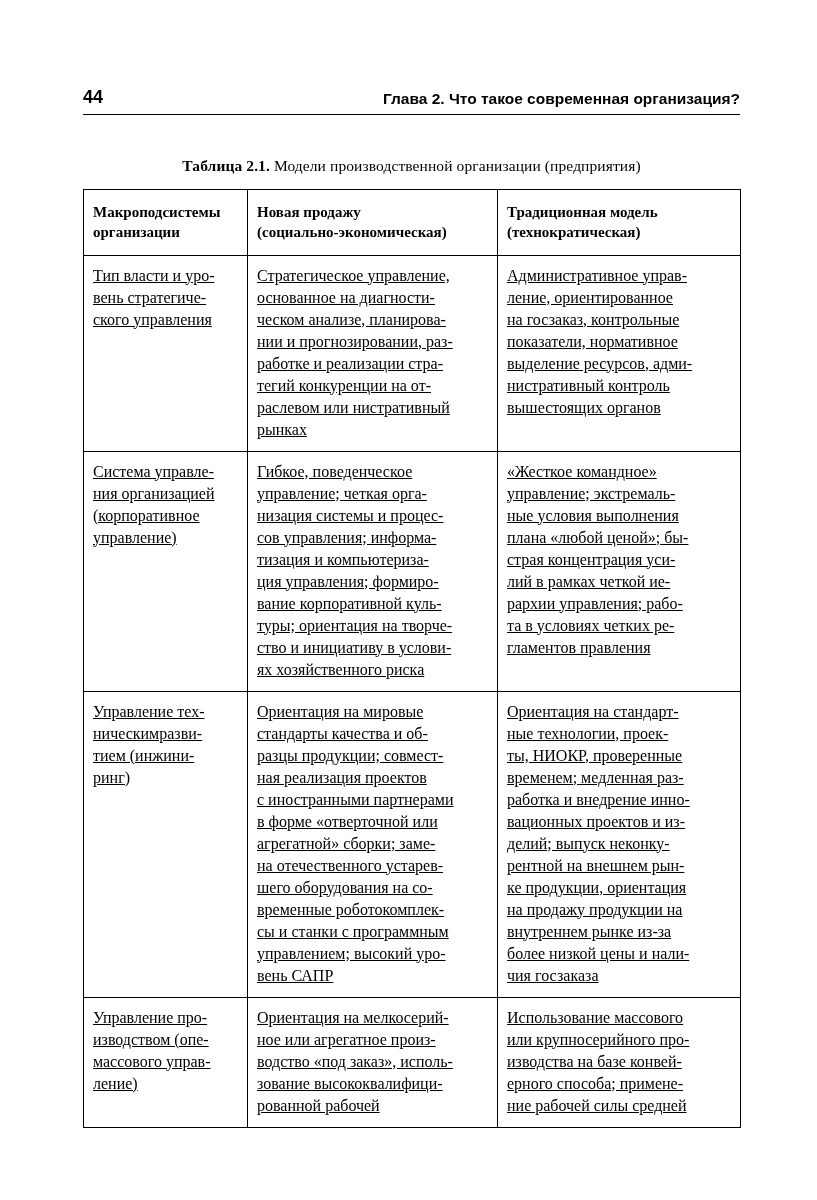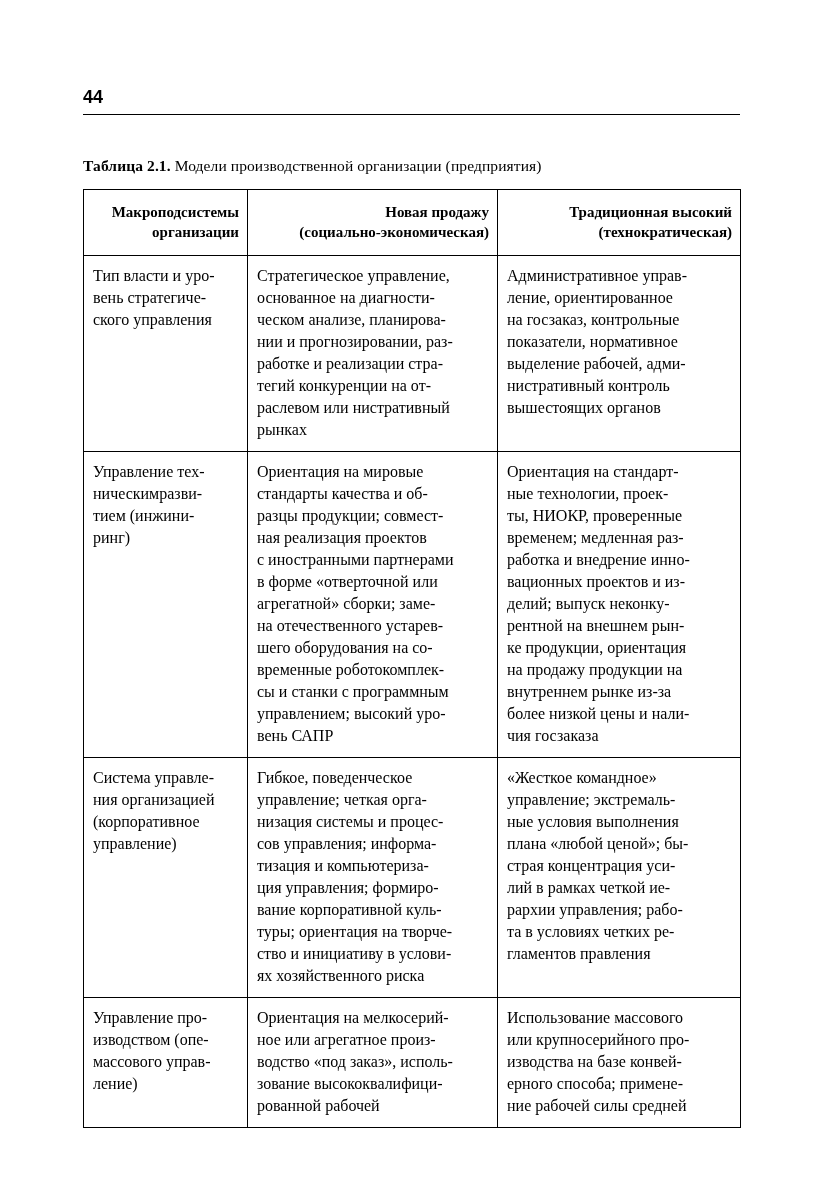--- a/index.html
+++ b/index.html
@@ -41,21 +41,21 @@
   }
   .head-rule {
     border: 0;
     border-top: 1.5px solid #000000;
     margin: 8px 0 0 0;
   }
   
   .caption {
     margin-top: 42px;
     font-size: 15.5px;
-    text-align: left;
+    text-align: center;
     letter-spacing: 0.1px;
   }
   .caption b { font-weight: bold; }
   
   table.models {
     margin-top: 14px;
     border-collapse: collapse;
     table-layout: fixed;
     width: 657px;
   }
@@ -64,82 +64,109 @@
   table.models col.c3 { width: 243px; }
   table.models th,
   table.models td {
     border: 1.4px solid #000000;
     vertical-align: top;
     padding: 9px 8px 10px 9px;
   }
   table.models th {
     font-size: 15px;
     font-weight: bold;
-    text-align: right;
+    text-align: left;
     line-height: 1.35;
     padding-top: 12px;
     padding-bottom: 12px;
     white-space: pre-line;
   }
   table.models td {
     font-size: 16px;
     line-height: 22px;
     white-space: pre-line;
+    text-decoration: underline;
   }
 </style>
 </head>
 <body>
 
 <div class="page">
 
   <div class="running-head">
     <span class="page-number">44</span>
+    <span class="chapter-title">Глава 2. Что такое современная организация?</span>
   </div>
   <hr class="head-rule">
 
   <div class="caption">
     <b>Таблица 2.1.</b><span> Модели производственной организации (предприятия)</span>
   </div>
 
   <table class="models">
     <colgroup>
       <col class="c1">
         <col class="c2">
         <col class="c3">
     </colgroup>
     <thead>
       <tr>
         <th>Макроподсистемы
 организации</th>
         <th>Новая продажу
 (социально-экономическая)</th>
-        <th>Традиционная высокий
+        <th>Традиционная модель
 (технократическая)</th>
       </tr>
     </thead>
     <tbody>
       <tr>
         <td>Тип власти и уро-
 вень стратегиче-
 ского управления</td>
         <td>Стратегическое управление,
 основанное на диагности-
 ческом анализе, планирова-
 нии и прогнозировании, раз-
 работке и реализации стра-
 тегий конкуренции на от-
 раслевом или нистративный
 рынках</td>
         <td>Административное управ-
 ление, ориентированное
 на госзаказ, контрольные
 показатели, нормативное
-выделение рабочей, адми-
+выделение ресурсов, адми-
 нистративный контроль
 вышестоящих органов</td>
+      </tr>
+      <tr>
+        <td>Система управле-
+ния организацией
+(корпоративное
+управление)</td>
+        <td>Гибкое, поведенческое
+управление; четкая орга-
+низация системы и процес-
+сов управления; информа-
+тизация и компьютериза-
+ция управления; формиро-
+вание корпоративной куль-
+туры; ориентация на творче-
+ство и инициативу в услови-
+ях хозяйственного риска</td>
+        <td>«Жесткое командное»
+управление; экстремаль-
+ные условия выполнения
+плана «любой ценой»; бы-
+страя концентрация уси-
+лий в рамках четкой ие-
+рархии управления; рабо-
+та в условиях четких ре-
+гламентов правления</td>
       </tr>
       <tr>
         <td>Управление тех-
 ническимразви-
 тием (инжини-
 ринг)</td>
         <td>Ориентация на мировые
 стандарты качества и об-
 разцы продукции; совмест-
 ная реализация проектов
@@ -160,45 +187,20 @@
 вационных проектов и из-
 делий; выпуск неконку-
 рентной на внешнем рын-
 ке продукции, ориентация
 на продажу продукции на
 внутреннем рынке из-за
 более низкой цены и нали-
 чия госзаказа</td>
       </tr>
       <tr>
-        <td>Система управле-
-ния организацией
-(корпоративное
-управление)</td>
-        <td>Гибкое, поведенческое
-управление; четкая орга-
-низация системы и процес-
-сов управления; информа-
-тизация и компьютериза-
-ция управления; формиро-
-вание корпоративной куль-
-туры; ориентация на творче-
-ство и инициативу в услови-
-ях хозяйственного риска</td>
-        <td>«Жесткое командное»
-управление; экстремаль-
-ные условия выполнения
-плана «любой ценой»; бы-
-страя концентрация уси-
-лий в рамках четкой ие-
-рархии управления; рабо-
-та в условиях четких ре-
-гламентов правления</td>
-      </tr>
-      <tr>
         <td>Управление про-
 изводством (опе-
 массового управ-
 ление)</td>
         <td>Ориентация на мелкосерий-
 ное или агрегатное произ-
 водство «под заказ», исполь-
 зование высококвалифици-
 рованной рабочей</td>
         <td>Использование массового

